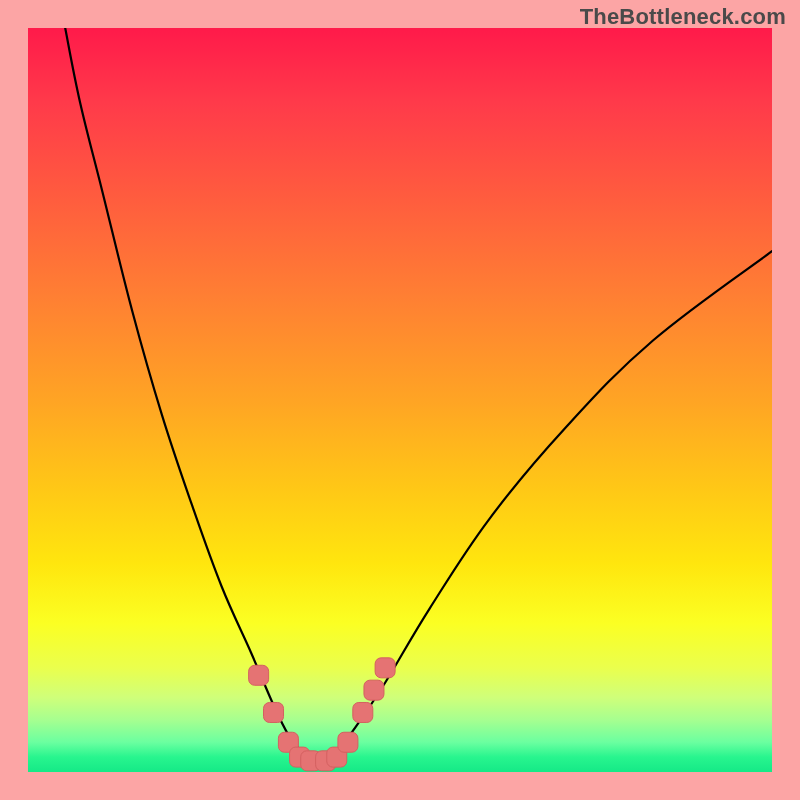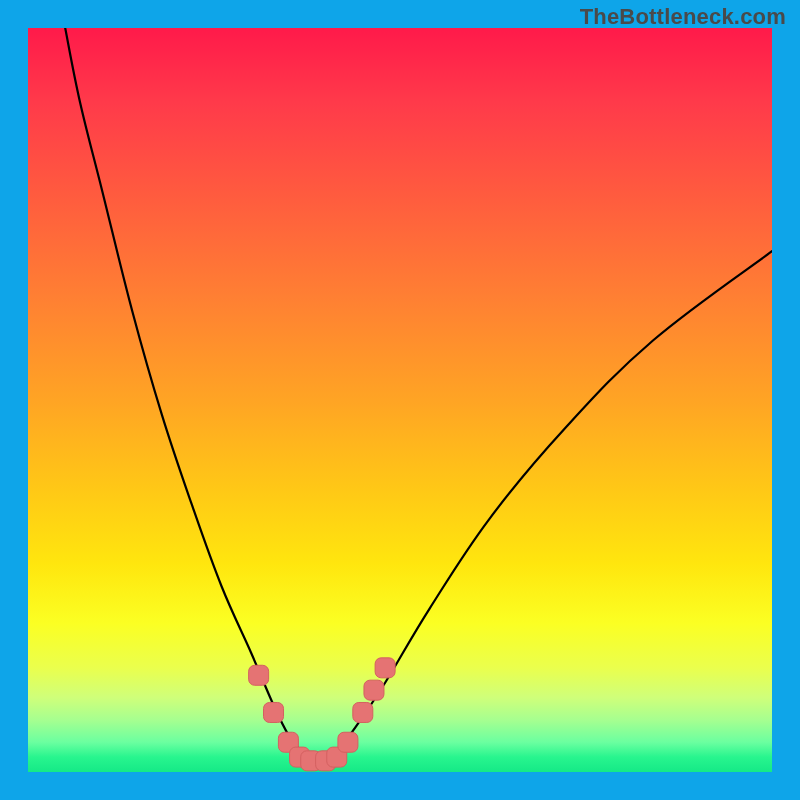--- a/index.html
+++ b/index.html
@@ -10,21 +10,21 @@
     overflow: hidden;
     background: #000;
     font-family: Arial, Helvetica, sans-serif;
   }
   .frame {
     position: absolute;
     top: 0;
     left: 0;
     width: 800px;
     height: 800px;
-    background: #0ea5e9;
+    background: #fca5a5;
   }
   .plot {
     position: absolute;
     top: 28px;
     left: 28px;
     width: 744px;
     height: 744px;
     background: linear-gradient(to bottom,
       #ff1a4a 0%,
       #ff3a4a 10%,

